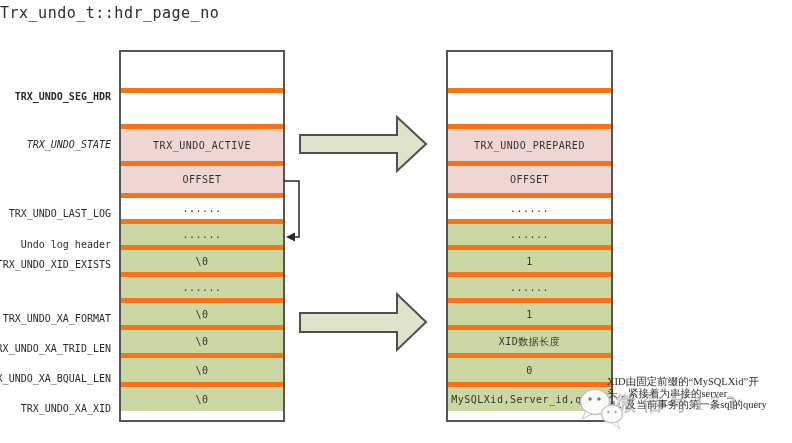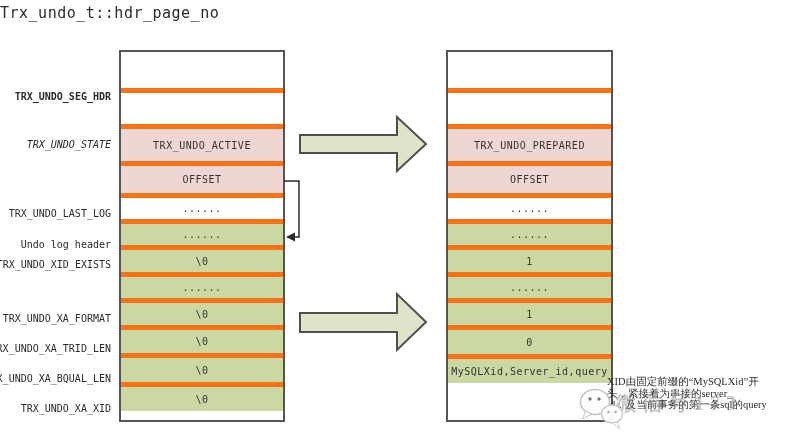--- a/index.html
+++ b/index.html
@@ -78,20 +78,21 @@
   <div id="right-table" class="mem-table" style="left: 446px; width: 167px; height: 372px;">
       <div class="row fill-white" style="height: 36px;"></div>
       <div class="row fill-white" style="height: 36px;"></div>
       <div class="row fill-pink txt-red" style="height: 37px;">TRX_UNDO_PREPARED</div>
       <div class="row fill-pink" style="height: 32px;">OFFSET</div>
       <div class="row fill-white" style="height: 26px;">......</div>
       <div class="row fill-green" style="height: 26px;">......</div>
       <div class="row fill-green txt-red" style="height: 27px;">1</div>
       <div class="row fill-green" style="height: 26px;">......</div>
       <div class="row fill-green txt-red" style="height: 27px;">1</div>
+      <div class="row fill-green txt-red" style="height: 28px;">XID数据长度</div>
       <div class="row fill-green" style="height: 29px;">0</div>
       <div class="row fill-green txt-red" style="height: 29px;">MySQLXid,Server_id,query</div>
     </div>
 
   <svg class="overlay-svg" width="792" height="443" viewBox="0 0 792 443">
 
     <polygon points="300,135 397,135 397,117 426,144 397,171 397,153 300,153" fill="#dee4ca" stroke="#4f4f4f" stroke-width="2"></polygon>
 
     <polygon points="300,313 397,313 397,294 426,322 397,350 397,332 300,332" fill="#dee4ca" stroke="#4f4f4f" stroke-width="2"></polygon>
 

